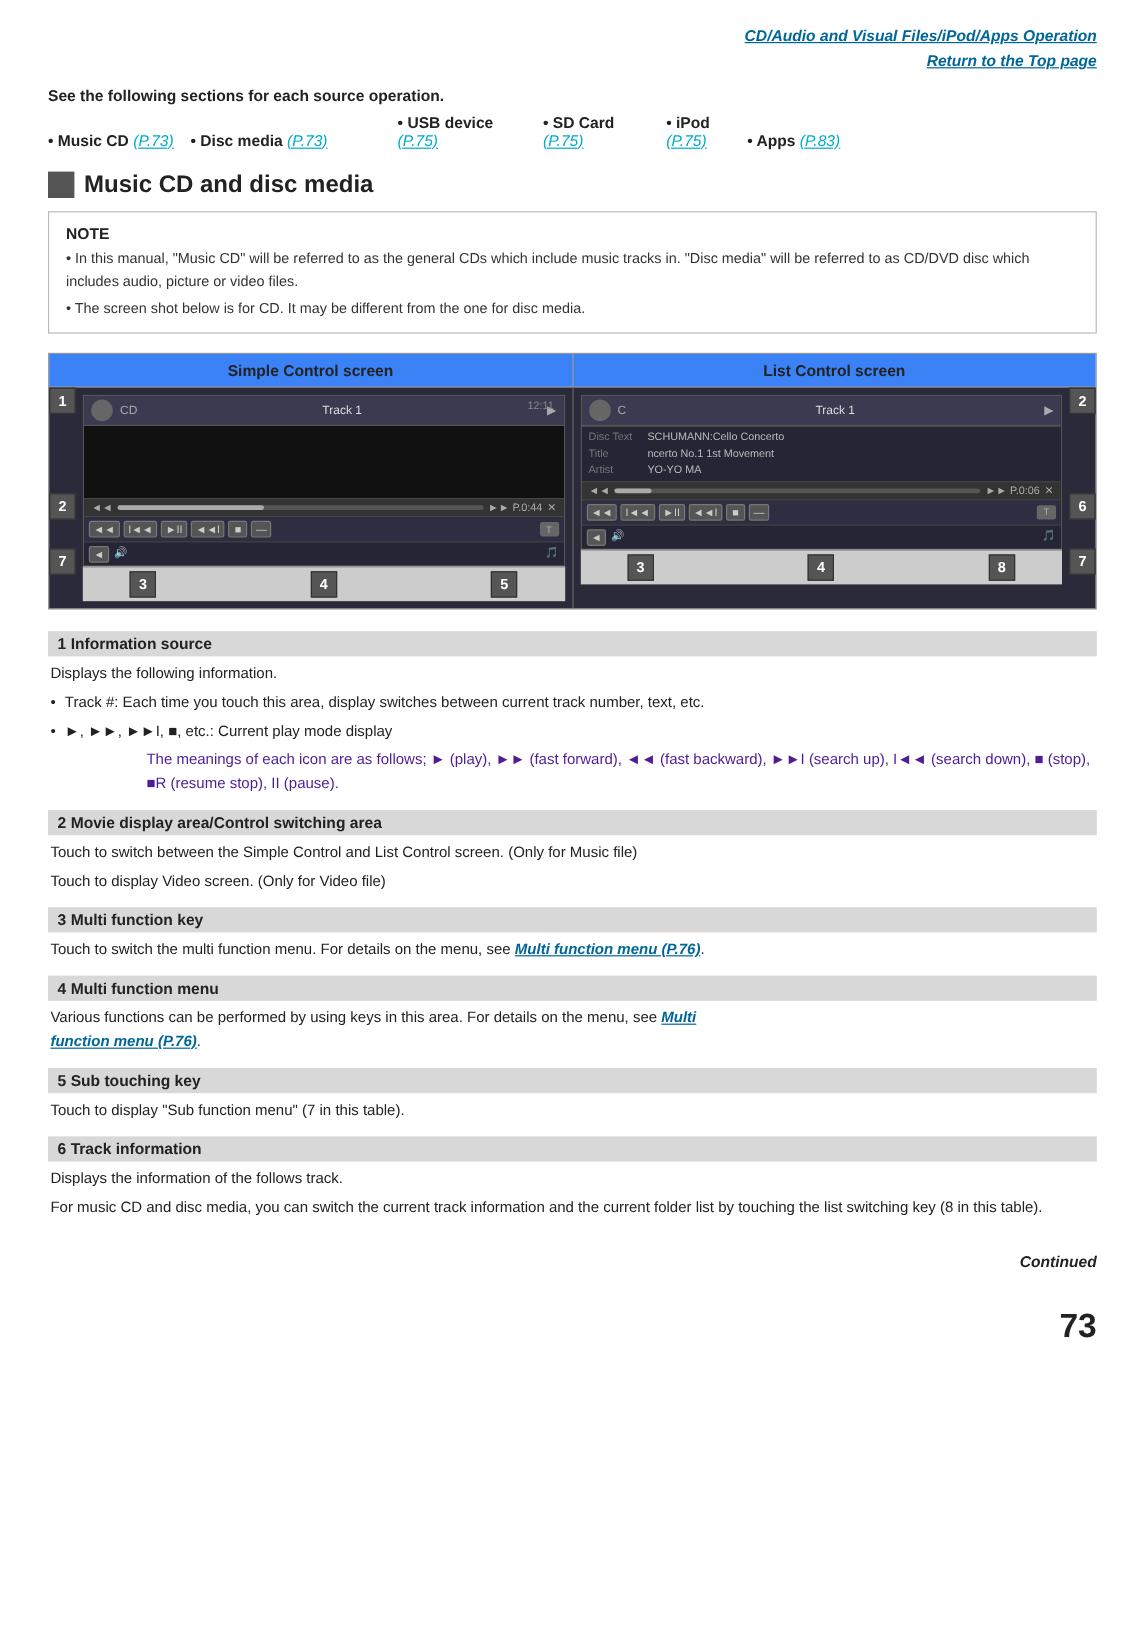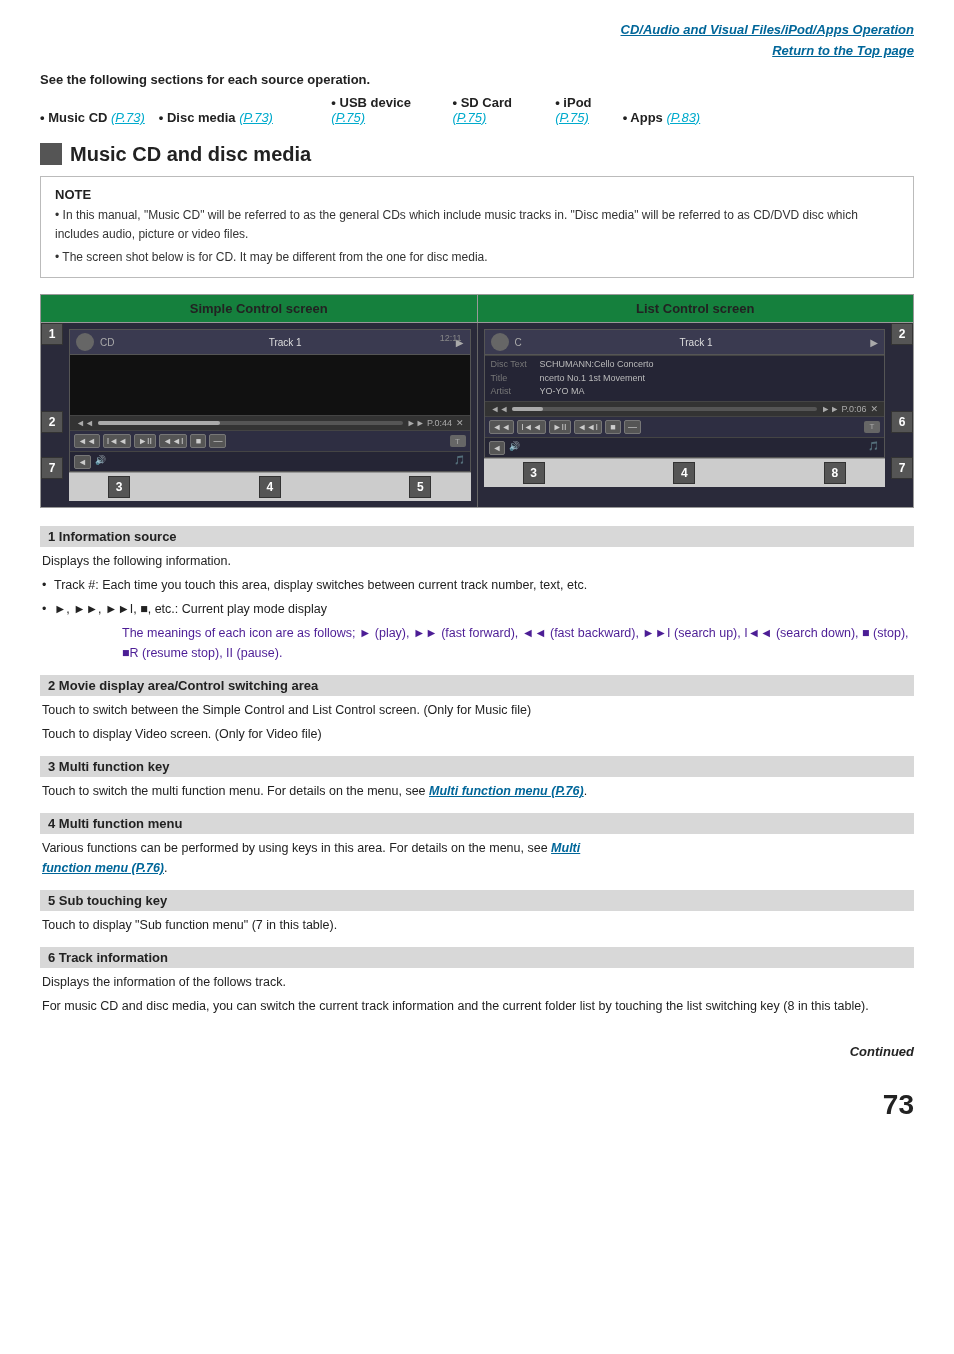--- a/index.html
+++ b/index.html
@@ -140,21 +140,21 @@
       margin-top: 28px;
     }
     .screens-outer {
       border: 1px solid #999;
       margin-bottom: 18px;
       position: relative;
     }
     .screens-titles-row {
       display: flex;
       border-bottom: 1px solid #999;
-      background: #15803d;
+      background: #3b82f6;
     }
     .screen-title-cell {
       flex: 1;
       text-align: center;
       font-weight: bold;
       font-size: 13px;
       padding: 6px 0;
     }
     .screen-title-cell + .screen-title-cell {
       border-left: 1px solid #999;

